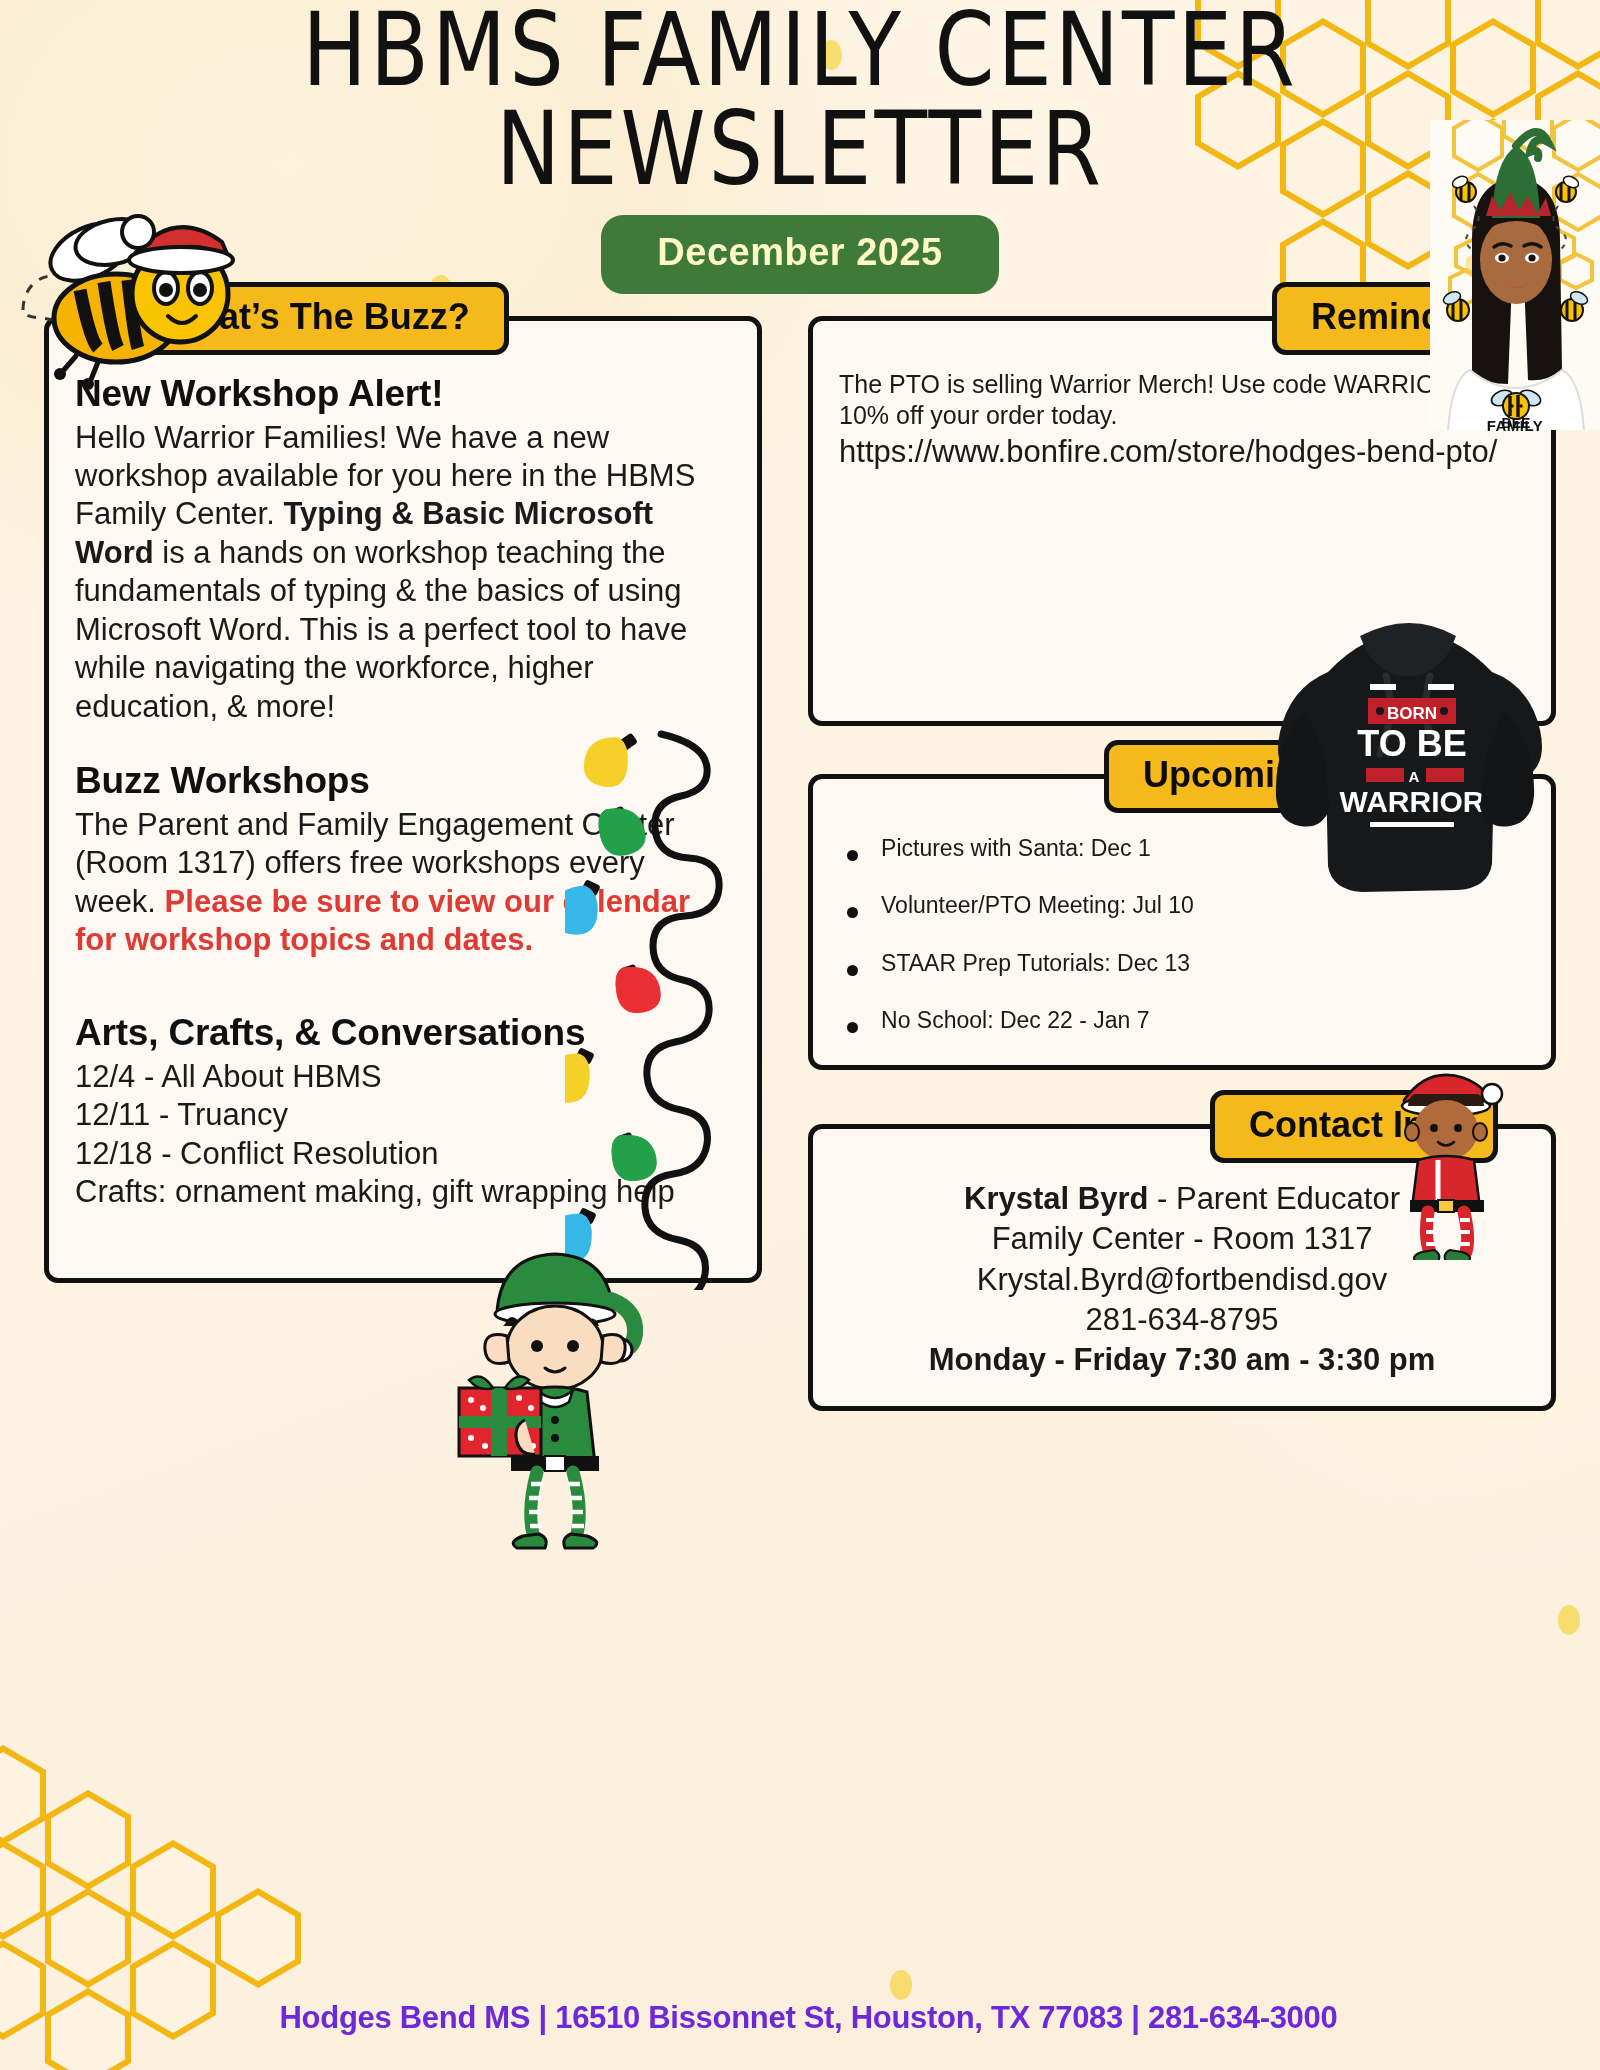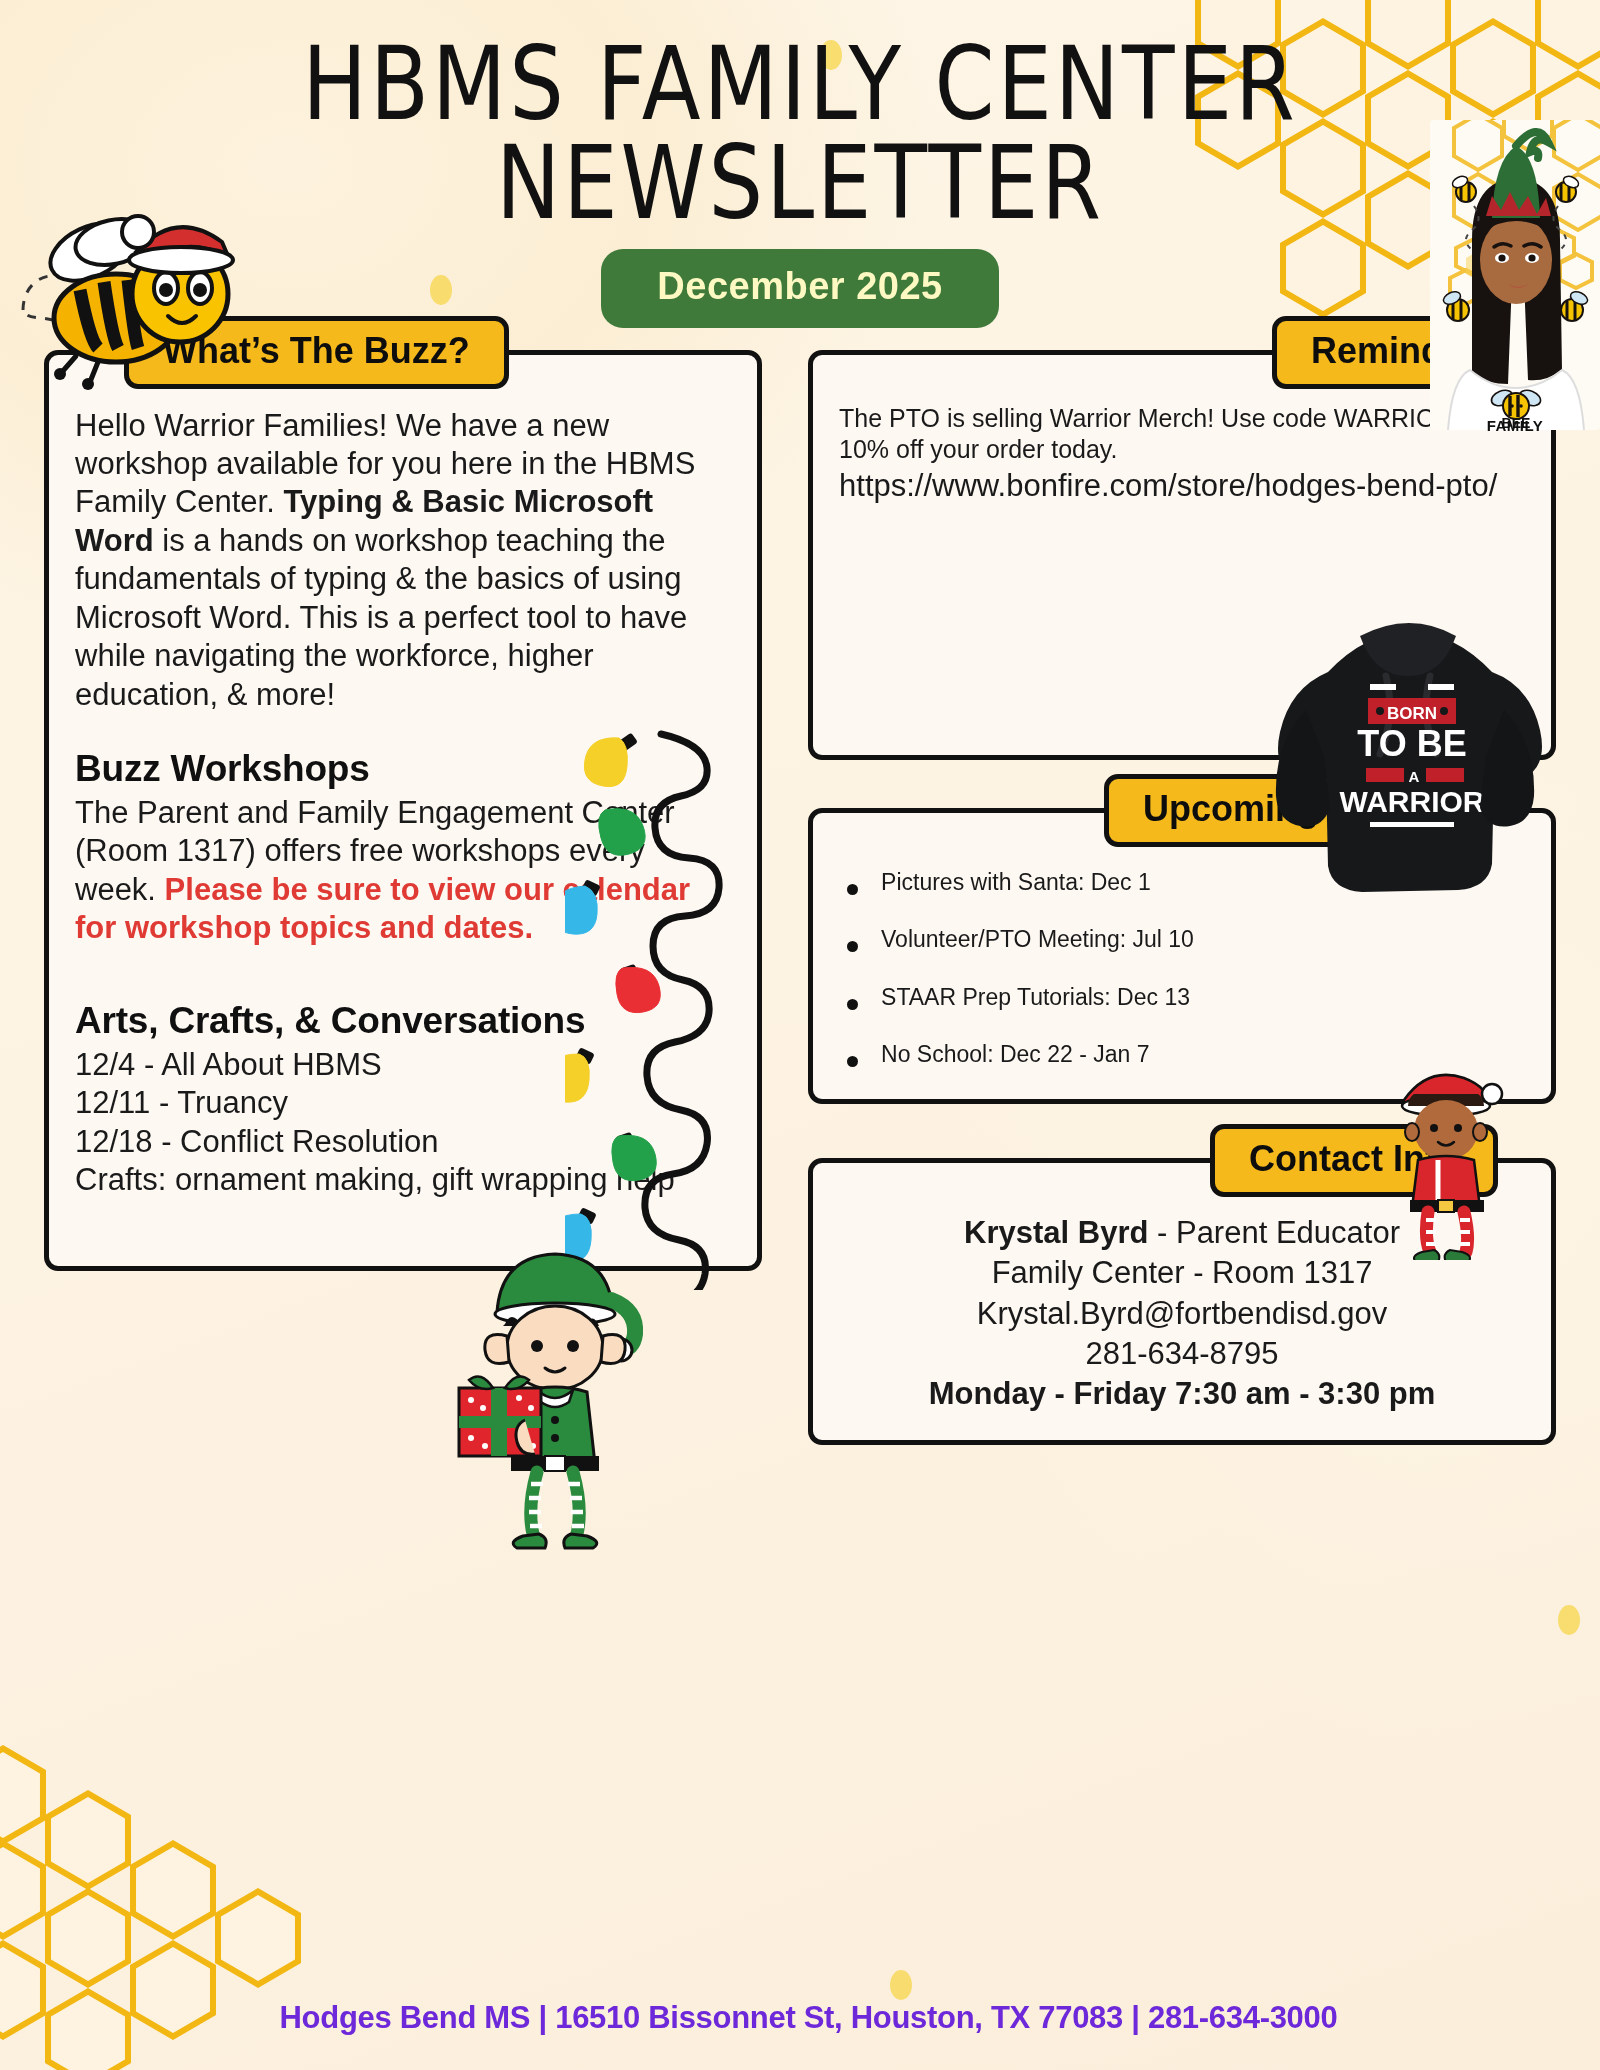--- a/index.html
+++ b/index.html
@@ -30,21 +30,21 @@
     display: flex; align-items: center; justify-content: center;
   }
   .hexshape i {
     display:block; width: 86%; height: 86%;
     clip-path: polygon(50% 0%, 100% 25%, 100% 75%, 50% 100%, 0% 75%, 0% 25%);
     background: #fdf3e0;
   }
   .dot { position: absolute; border-radius: 50%; background: #f7d54a; opacity: .75; }
 
   
-  .header { position: relative; z-index: 3; padding-top: 34px; }
+  .header { position: relative; z-index: 3; }
   .title {
     text-align: center;
     font-family: "DejaVu Sans", sans-serif;
     font-weight: 400;
     color: #111;
     font-size: 86px;
     line-height: .98;
     letter-spacing: 3px;
     max-width: 1240px;
     margin: 0 auto;
@@ -377,20 +377,21 @@
               font-size:15px; font-weight:bold; color:#111; letter-spacing:.5px;">FAMILY</div>
 </div>
 
 <div class="columns">
 
   <div class="col-left">
     <div class="tab left-tab">What’s The Buzz?</div>
     <div class="panel">
       <div class="panel-body">
 
+        <h3 class="sec">New Workshop Alert!</h3>
         <p class="body"><span>Hello Warrior Families! We have a new workshop available for you here in the HBMS Family Center. </span><span class="b">Typing &amp; Basic Microsoft Word</span><span> is a hands on workshop teaching the fundamentals of typing &amp; the basics of using Microsoft Word. This is a perfect tool to have while navigating the workforce, higher education, &amp; more!</span></p>
 
         <div class="gap"></div>
 
         <h3 class="sec">Buzz Workshops</h3>
         <p class="body"><span>The Parent and Family Engagement Center (Room 1317) offers free workshops every week. </span><span class="red">Please be sure to view our calendar for workshop topics and dates.</span></p>
 
         <div class="gap"></div>
         <div class="gap-sm"></div>
 

